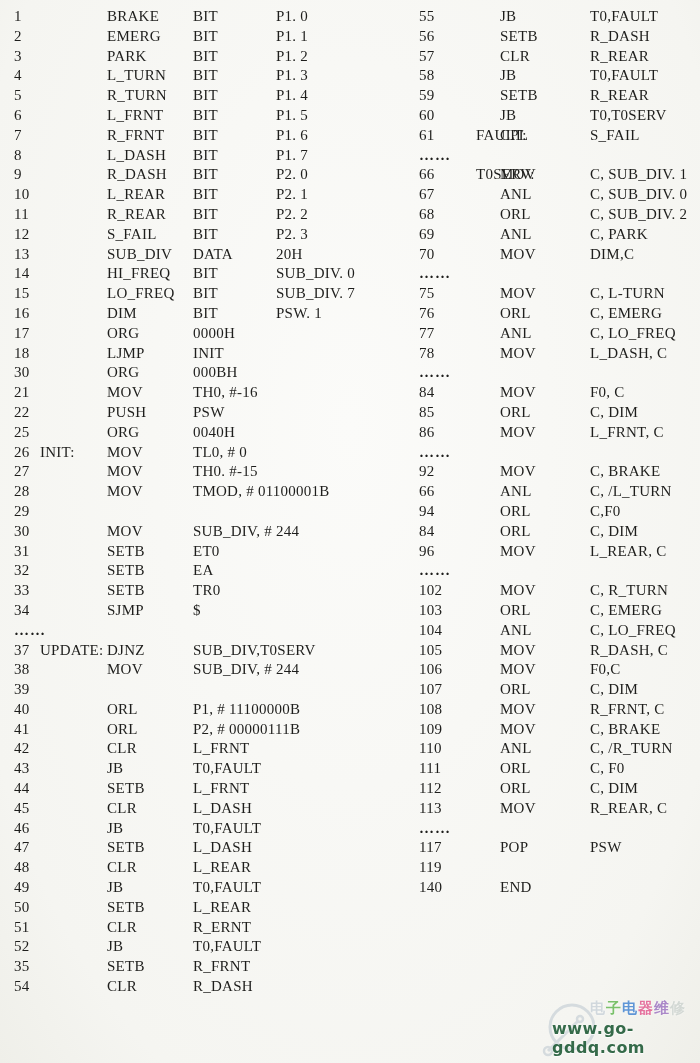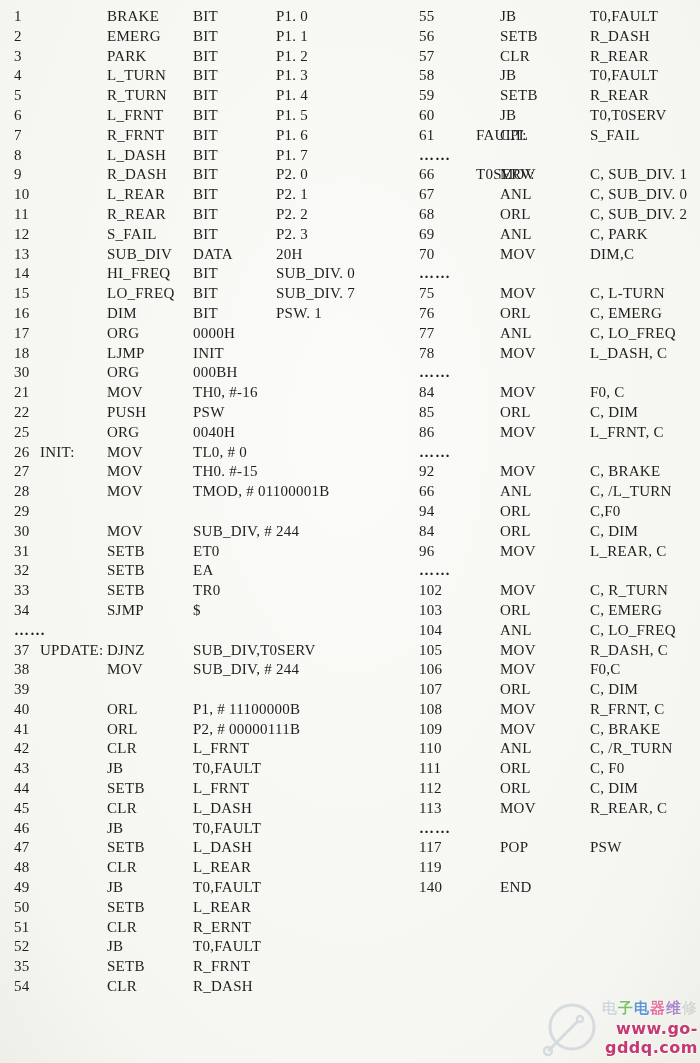--- a/index.html
+++ b/index.html
@@ -19,21 +19,21 @@
   .col-left .l{left:26px;}
   .col-left .a{left:93px;}
   .col-left .b{left:179px;}
   .col-left .c{left:262px;}
   .col-right .n{left:6px;text-align:right;}
   .col-right .l{left:33px;margin-left:30px;}
   .col-right .a{left:87px;}
   .col-right .b{left:177px;}
   .ell{font-weight:bold;letter-spacing:1px;}
   
-  .watermark{position:absolute;right:2px;bottom:2px;width:160px;height:70px;text-align:right;}
+  .watermark{position:absolute;right:2px;bottom:2px;width:160px;height:70px;}
   .wm-logo{position:absolute;left:0;bottom:0;opacity:.55;}
   .wm-cn{
     position:absolute;left:52px;top:8px;width:108px;
     font-family:"DejaVu Sans", sans-serif;font-size:15px;font-weight:bold;
     letter-spacing:1px;opacity:.8;white-space:nowrap;
     text-shadow:0 0 2px rgba(255,255,255,.9);
   }
   .wm-url{
     position:absolute;left:14px;bottom:4px;
     font-family:"DejaVu Sans", sans-serif;font-size:16px;font-weight:bold;
@@ -527,16 +527,16 @@
     </div>
 
   <div class="watermark">
     <svg class="wm-logo" width="62" height="62" viewBox="0 0 62 62">
       <circle cx="34" cy="28" r="22" fill="none" stroke="#bcc7d0" stroke-width="3"></circle>
       <line x1="10" y1="52" x2="40" y2="22" stroke="#bcc7d0" stroke-width="3"></line>
       <circle cx="10" cy="52" r="4" fill="none" stroke="#bcc7d0" stroke-width="2.5"></circle>
       <circle cx="42" cy="20" r="3" fill="none" stroke="#bcc7d0" stroke-width="2.5"></circle>
     </svg>
     <div class="wm-cn"><span style="color: rgb(201, 210, 217);">电</span><span style="color: rgb(92, 181, 74);">子</span><span style="color: rgb(59, 127, 208);">电</span><span style="color: rgb(226, 81, 138);">器</span><span style="color: rgb(154, 111, 192);">维</span><span style="color: rgb(204, 211, 207);">修</span></div>
-    <div class="wm-url" style="color: #be185d; margin-top: 16px;">www.go-gddq.com</div>
+    <div class="wm-url" style="color: #14532d; margin-top: 16px;">www.go-gddq.com</div>
   </div>
 
 </div>
 
 </body></html>

